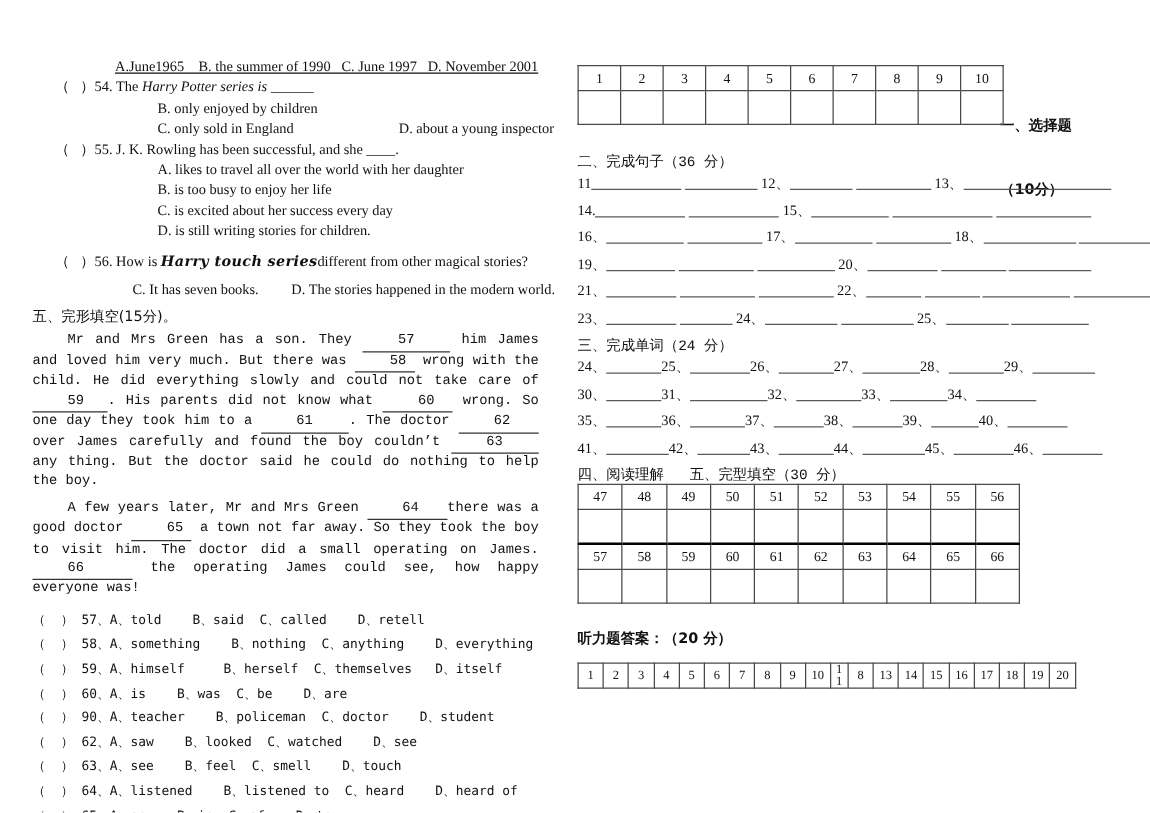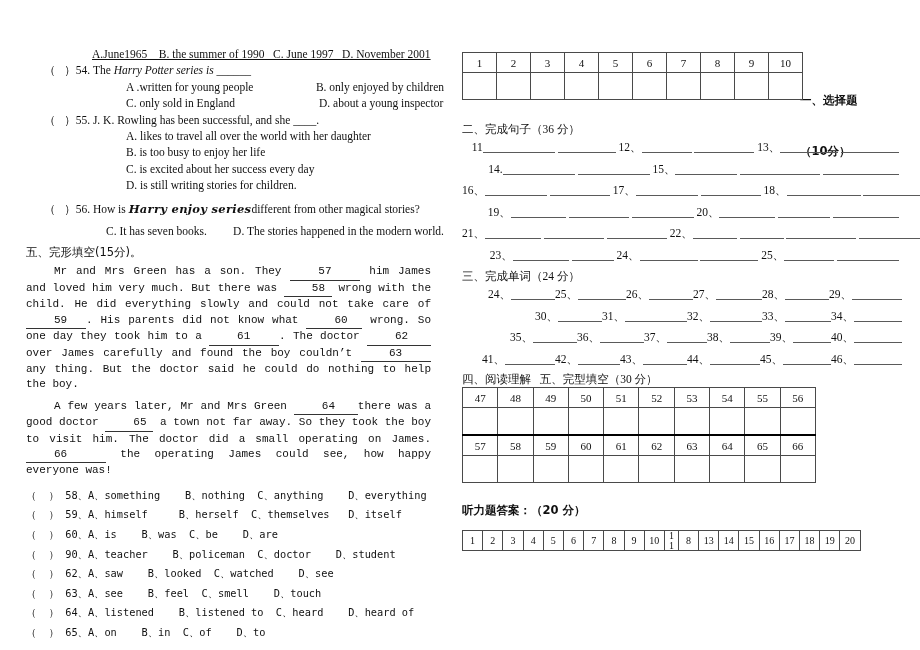--- a/index.html
+++ b/index.html
@@ -103,21 +103,21 @@
     width: 440px;
   }
   .cn-title {
     font-family: "DejaVu Sans", "Liberation Sans", sans-serif;
     font-size: 11.5px;
     font-weight: 700;
     color: #101010;
     white-space: pre;
   }
   .cn-title-reg {
-    font-family: Liberation Serif, serif;
+    font-family: Liberation Mono, monospace;
     font-size: 11.5px;
     color: #101010;
     white-space: pre;
   }
 
   table.ansgrid {
     border-collapse: collapse;
     table-layout: fixed;
   }
   table.ansgrid td {
@@ -153,58 +153,56 @@
     color: #101010;
     white-space: pre;
   }
 
   .fill-line {
     font-family: "Liberation Serif", "DejaVu Serif", serif;
     font-size: 11.5px;
     line-height: 21.5px;
     color: #111;
     white-space: nowrap;
-    text-align: right;
   }
   .ul {
     display: inline-block;
     border-bottom: 1px solid #5a5a5a;
     height: 12px;
     vertical-align: -2px;
   }
 </style>
 </head>
 <body>
 
 <div class="page">
 
   <div class="left-col">
 
     <div class="serif-line indent-1">A.June1965    B. the summer of 1990   C. June 1997   D. November 2001</div>
 
     <div class="serif-line indent-0"><span>（   ）</span><span>54.</span><span> The </span><span class="ital">Harry Potter series is</span><span> ______</span></div>
 
     <div class="serif-line opt-row">
-      <span class="opt-a">A .written for young people</span>
       <span>B. only enjoyed by children</span>
     </div>
     <div class="serif-line opt-row">
       <span class="opt-a">C. only sold in England</span>
       <span>D. about a young inspector</span>
     </div>
 
     <div class="serif-line indent-0">（   ）55. J. K. Rowling has been successful, and she ____.</div>
     <div class="serif-line indent-2">A. likes to travel all over the world with her daughter</div>
     <div class="serif-line indent-2">B. is too busy to enjoy her life</div>
     <div class="serif-line indent-2">C. is excited about her success every day</div>
     <div class="serif-line indent-2">D. is still writing stories for children.</div>
 
     <div style="height:7px"></div>
 
-    <div class="serif-line indent-0"><span>（   ）56. How is </span><span class="script">Harry enjoy series</span><span>different from other magical stories?</span></div>
+    <div class="serif-line indent-0"><span>（   ）56. How is </span><span class="script">Harry touch series</span><span>different from other magical stories?</span></div>
 
     <div style="height:6px"></div>
 
     <div class="serif-line opt-row" style="padding-left:62px">
       <span class="opt-a" style="width:200px">C. It has seven books.</span>
       <span>D. The stories happened in the modern world.</span>
     </div>
 
     <div style="height:5px"></div>
 
@@ -216,20 +214,21 @@
       <p class="ind"><span>Mr and Mrs Green has a son. They </span><span class="blank-u bw-70">57</span><span> him James and loved him very much. But there was </span><span class="blank-u bw-48">58</span><span> wrong with the child. He did everything slowly and could not take care of </span><span class="blank-u bw-60">59</span><span>. His parents did not know what </span><span class="blank-u bw-56">60</span><span> wrong. So one day they took him to a </span><span class="blank-u bw-70">61</span><span>. The doctor </span><span class="blank-u bw-64">62</span><span> over James carefully and found the boy couldn’t </span><span class="blank-u bw-70">63</span><span>any thing. But the doctor said he could do nothing to help the boy.</span></p>
 
       <div style="height:6px"></div>
 
       <p class="ind"><span>A few years later, Mr and Mrs Green </span><span class="blank-u bw-64">64</span><span>there was a good doctor </span><span class="blank-u bw-48">65</span><span> a town not far away. So they took the boy to visit him. The doctor did a small operating on James. </span><span class="blank-u bw-80">66</span><span> the operating James could see, how happy everyone was!</span></p>
     </div>
 
     <div style="height:7px"></div>
 
     <div style="margin-left:-18px">
+      <div class="choice-line">（  ） 57、A、told    B、said  C、called    D、retell</div>
       <div class="choice-line">（  ） 58、A、something    B、nothing  C、anything    D、everything</div>
       <div class="choice-line">（  ） 59、A、himself     B、herself  C、themselves   D、itself</div>
       <div class="choice-line">（  ） 60、A、is    B、was  C、be    D、are</div>
       <div class="choice-line">（  ） 90、A、teacher    B、policeman  C、doctor    D、student</div>
       <div class="choice-line">（  ） 62、A、saw    B、looked  C、watched    D、see</div>
       <div class="choice-line">（  ） 63、A、see    B、feel  C、smell    D、touch</div>
       <div class="choice-line">（  ） 64、A、listened    B、listened to  C、heard    D、heard of</div>
       <div class="choice-line">（  ） 65、A、on    B、in  C、of    D、to</div>
 
     </div>

